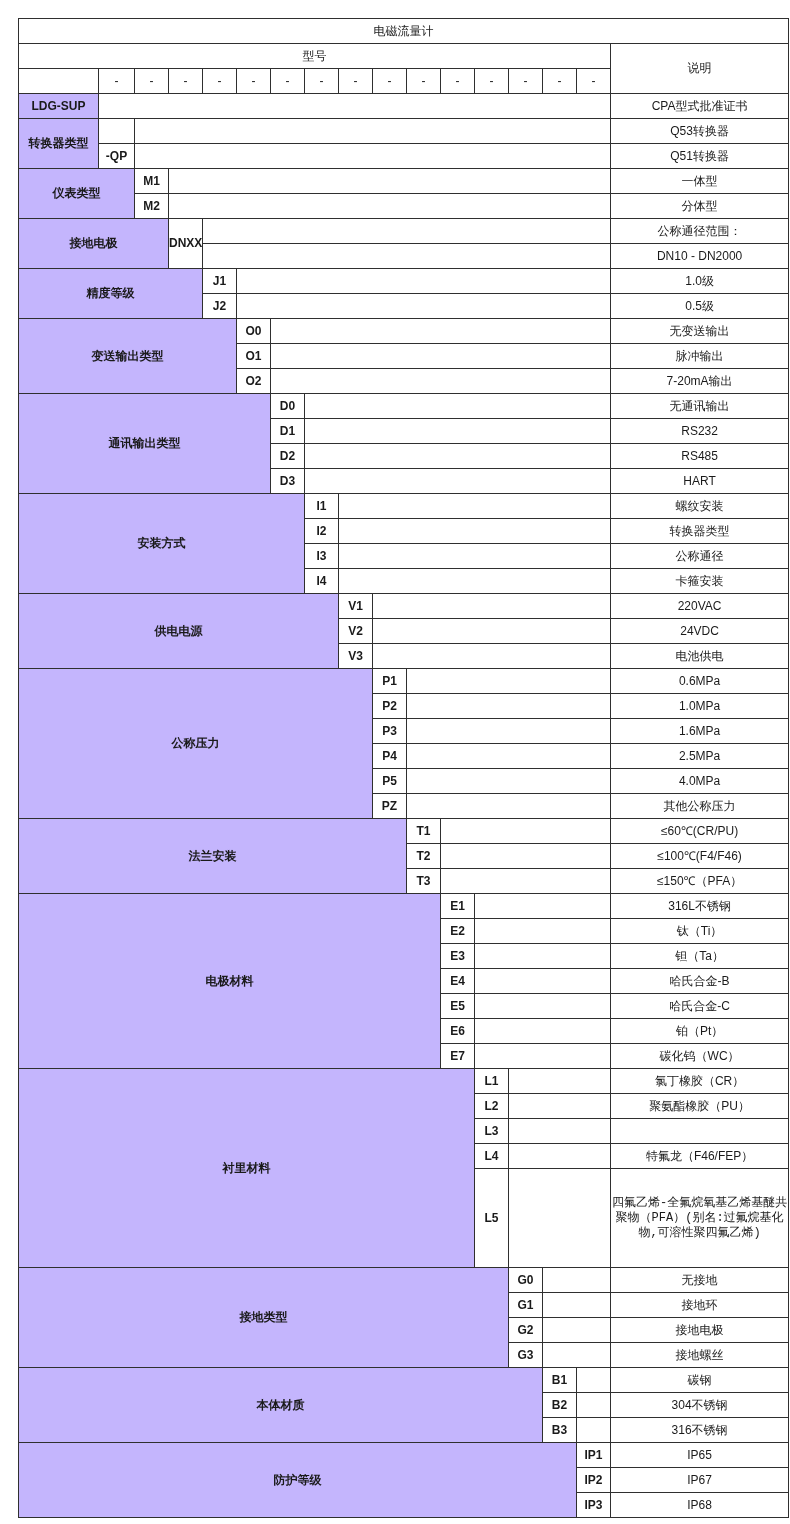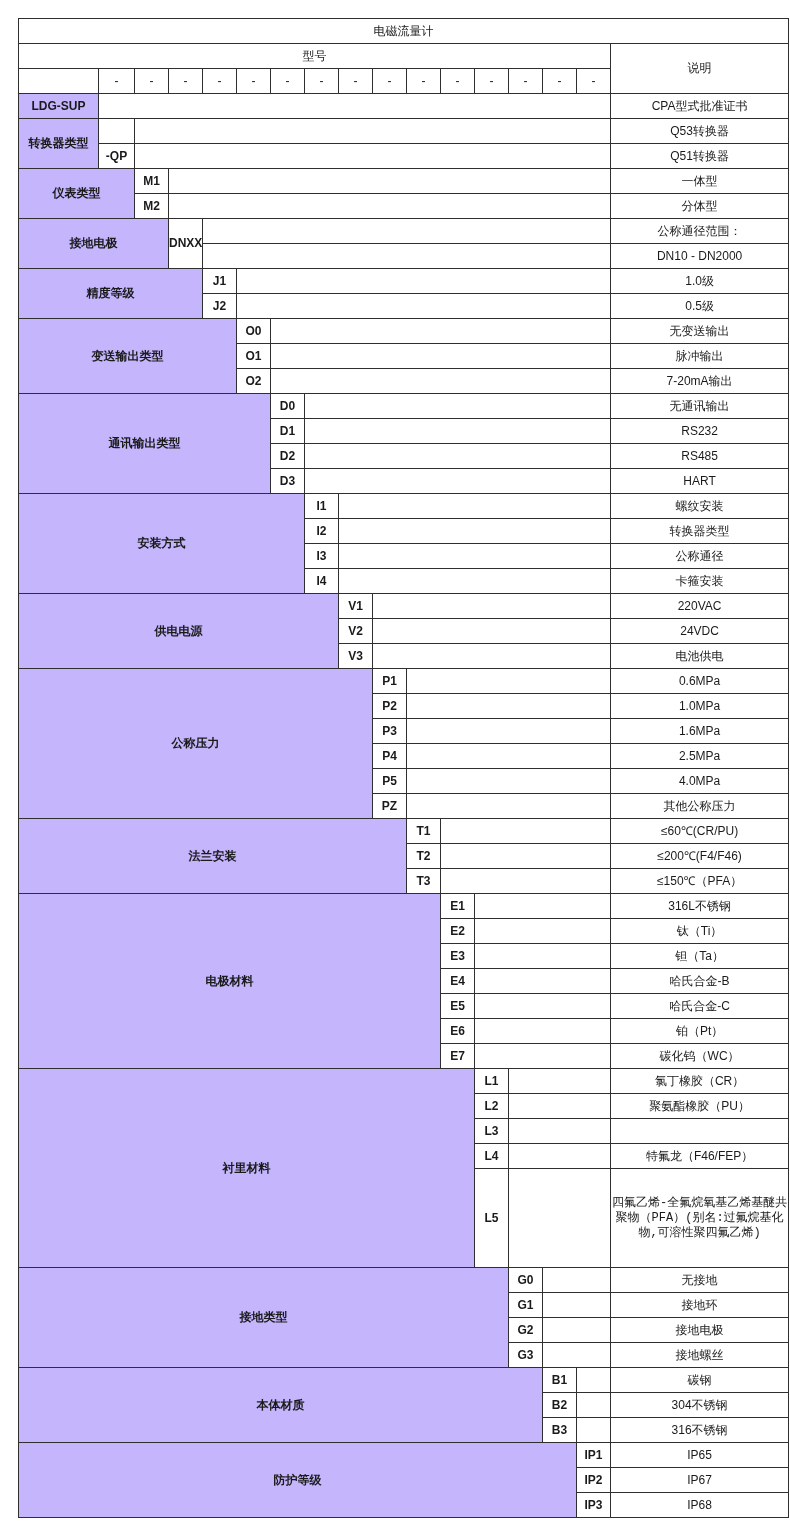--- a/index.html
+++ b/index.html
@@ -306,21 +306,21 @@
 
       <tr>
         <td class="blue" colspan="10" rowspan="3">法兰安装</td>
         <td class="code code-left">T1</td>
         <td class="empty" colspan="5"></td>
         <td class="desc">≤60℃(CR/PU)</td>
       </tr>
       <tr>
         <td class="code code-left">T2</td>
         <td class="empty" colspan="5"></td>
-        <td class="desc">≤200℃(F4/F46)</td>
+        <td class="desc">≤100℃(F4/F46)</td>
       </tr>
       <tr>
         <td class="code code-left">T3</td>
         <td class="empty" colspan="5"></td>
         <td class="desc">≤150℃（PFA）</td>
       </tr>
 
       <tr>
         <td class="blue" colspan="11" rowspan="7">电极材料</td>
         <td class="code code-left">E1</td>

